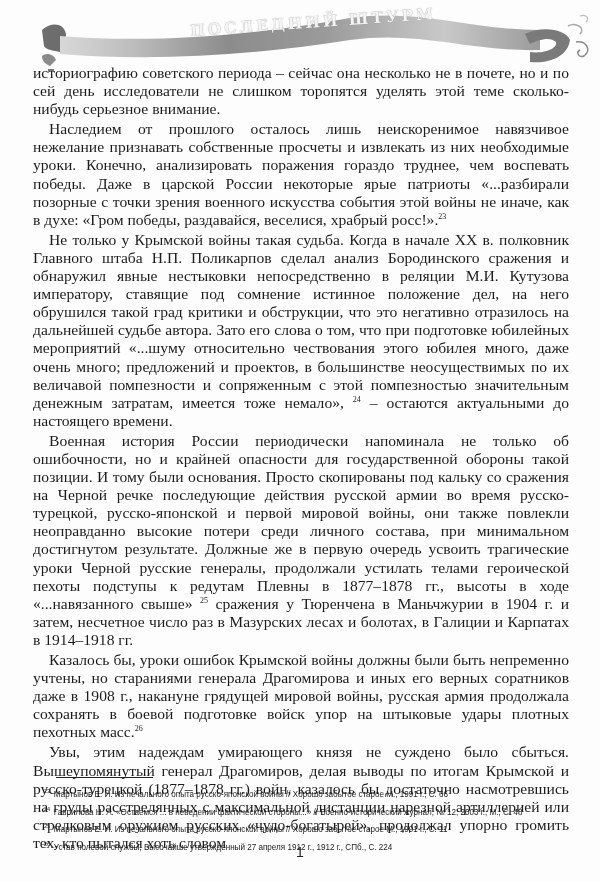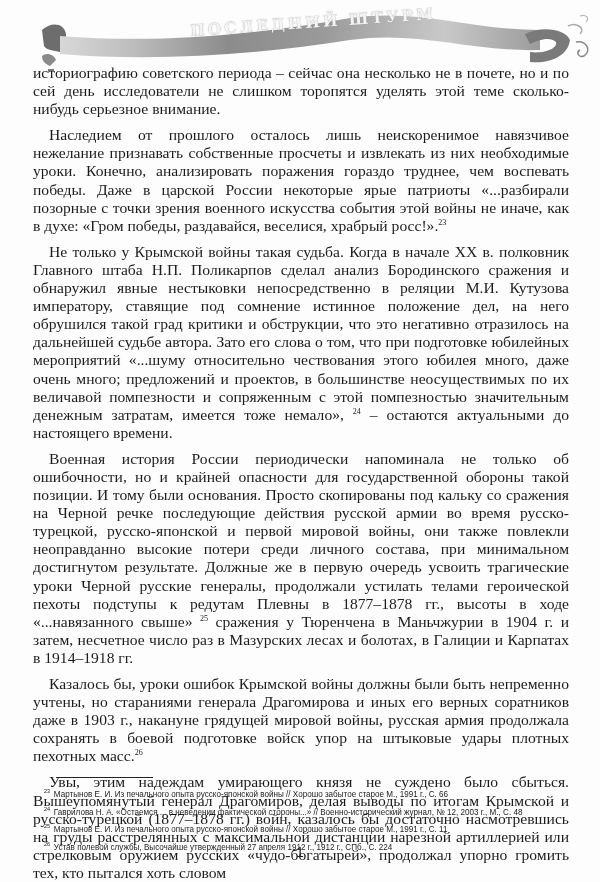--- a/index.html
+++ b/index.html
@@ -19,21 +19,21 @@
     }
 
     
     .body-text {
       position: absolute; left: 33px; top: 64px; width: 536px;
       font-family: "Liberation Serif", serif; font-size: 15.6px; line-height: 18.1px;
       color: #1c1c1c; text-align: justify;
     }
     .body-text p { margin: 0 0 0 0; text-indent: 16px; font-family: Liberation Serif, serif; }
     .body-text p.cont { text-indent: 0; }
-    .body-text p + p { margin-top: 8px; }
+    .body-text p + p { margin-top: 2px; }
     sup.fn { font-size: 8px; vertical-align: super; line-height: 0; }
 
     
     .fn-rule { position: absolute; left: 56px; top: 777px; width: 97px; height: 1px; background: #222; }
     .footnotes {
       position: absolute; left: 44px; top: 784px; width: 520px;
       font-family: "Liberation Sans", sans-serif; font-size: 8.8px; line-height: 14.7px;
       color: #1c1c1c; transform: scaleX(0.92); transform-origin: left top;
       white-space: nowrap;
     }
@@ -84,21 +84,21 @@
     <p>
       <span>Наследием от прошлого осталось лишь неискоренимое навязчивое нежелание признавать собственные просчеты и извлекать из них необходимые уроки. Конечно, анализировать поражения гораздо труднее, чем воспевать победы. Даже в царской России некоторые ярые патриоты «...разбирали позорные с точки зрения военного искусства события этой войны не иначе, как в духе: «Гром победы, раздавайся, веселися, храбрый росс!».</span><sup class="fn">23</sup>
     </p>
     <p>
       <span>Не только у Крымской войны такая судьба. Когда в начале XX в. полковник Главного штаба Н.П. Поликарпов сделал анализ Бородинского сражения и обнаружил явные нестыковки непосредственно в реляции М.И. Кутузова императору, ставящие под сомнение истинное положение дел, на него обрушился такой град критики и обструкции, что это негативно отразилось на дальнейшей судьбе автора. Зато его слова о том, что при подготовке юбилейных мероприятий «...шуму относительно чествования этого юбилея много, даже очень много; предложений и проектов, в большинстве неосуществимых по их величавой помпезности и сопряженным с этой помпезностью значительным денежным затратам, имеется тоже немало»,</span> <sup class="fn">24</sup><span> – остаются актуальными до настоящего времени.</span>
     </p>
     <p>
       <span>Военная история России периодически напоминала не только об ошибочности, но и крайней опасности для государственной обороны такой позиции. И тому были основания. Просто скопированы под кальку со сражения на Черной речке последующие действия русской армии во время русско-турецкой, русско-японской и первой мировой войны, они также повлекли неоправданно высокие потери среди личного состава, при минимальном достигнутом результате. Должные же в первую очередь усвоить трагические уроки Черной русские генералы, продолжали устилать телами героической пехоты подступы к редутам Плевны в 1877–1878 гг., высоты в ходе «...навязанного свыше»</span> <sup class="fn">25</sup><span> сражения у Тюренчена в Маньчжурии в 1904 г. и затем, несчетное число раз в Мазурских лесах и болотах, в Галиции и Карпатах в 1914–1918 гг.</span>
     </p>
     <p>
-      <span>Казалось бы, уроки ошибок Крымской войны должны были быть непременно учтены, но стараниями генерала Драгомирова и иных его верных соратников даже в 1903 г., накануне грядущей мировой войны, русская армия продолжала сохранять в боевой подготовке войск упор на штыковые удары плотных пехотных масс.</span><sup class="fn">26</sup>
+      <span>Казалось бы, уроки ошибок Крымской войны должны были быть непременно учтены, но стараниями генерала Драгомирова и иных его верных соратников даже в 1908 г., накануне грядущей мировой войны, русская армия продолжала сохранять в боевой подготовке войск упор на штыковые удары плотных пехотных масс.</span><sup class="fn">26</sup>
     </p>
     <p>
       <span>Увы, этим надеждам умирающего князя не суждено было сбыться. Вышеупомянутый генерал Драгомиров, делая выводы по итогам Крымской и русско-турецкой (1877–1878 гг.) войн, казалось бы достаточно насмотревшись на груды расстрелянных с максимальной дистанции нарезной артиллерией или стрелковым оружием русских «чудо-богатырей», продолжал упорно громить тех, кто пытался хоть словом</span>
     </p>
   </div>
 
   <div class="fn-rule"></div>
   <div class="footnotes">
     <span class="fn-item"><span class="fn-num">23</span><span>Мартынов Е. И. Из печального опыта русско-японской войны // Хорошо забытое старое М., 1991 г., С. 66</span></span>
     <span class="fn-item"><span class="fn-num">24</span><span>Гаврилова Н. А. «Остаемся ... в неведении фактической стороны...» // Военно-исторический журнал, № 12, 2003 г., М., С. 48</span></span>

